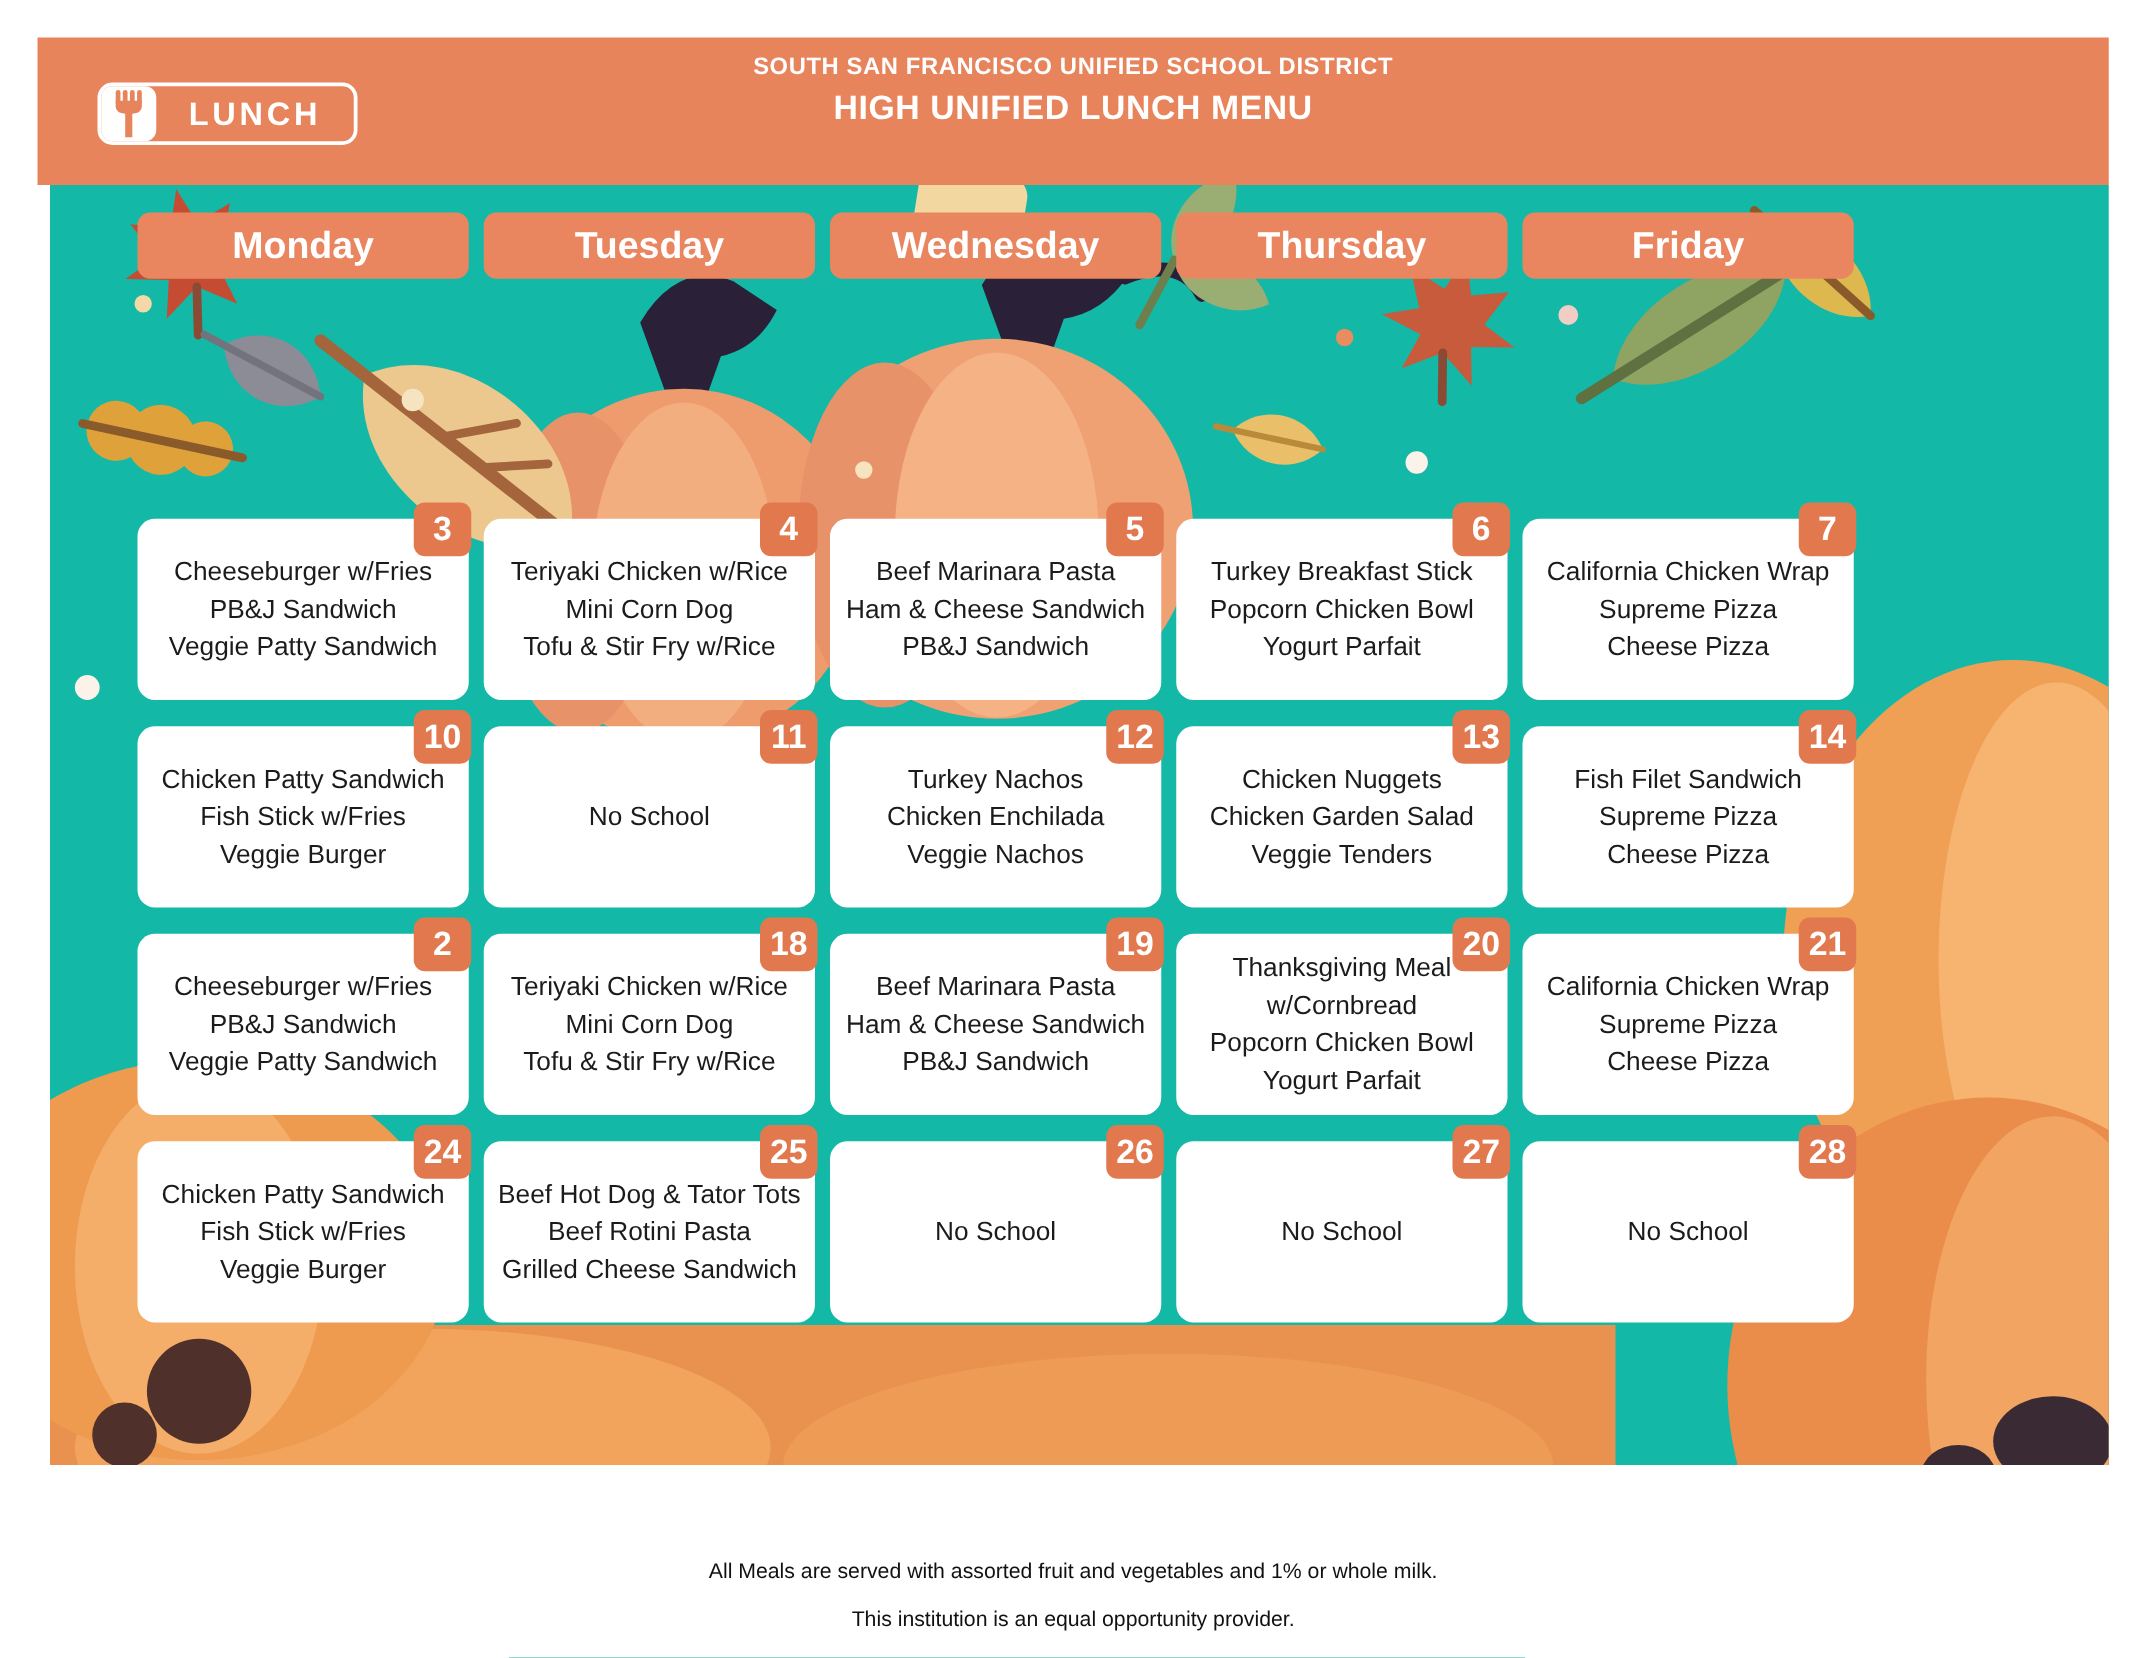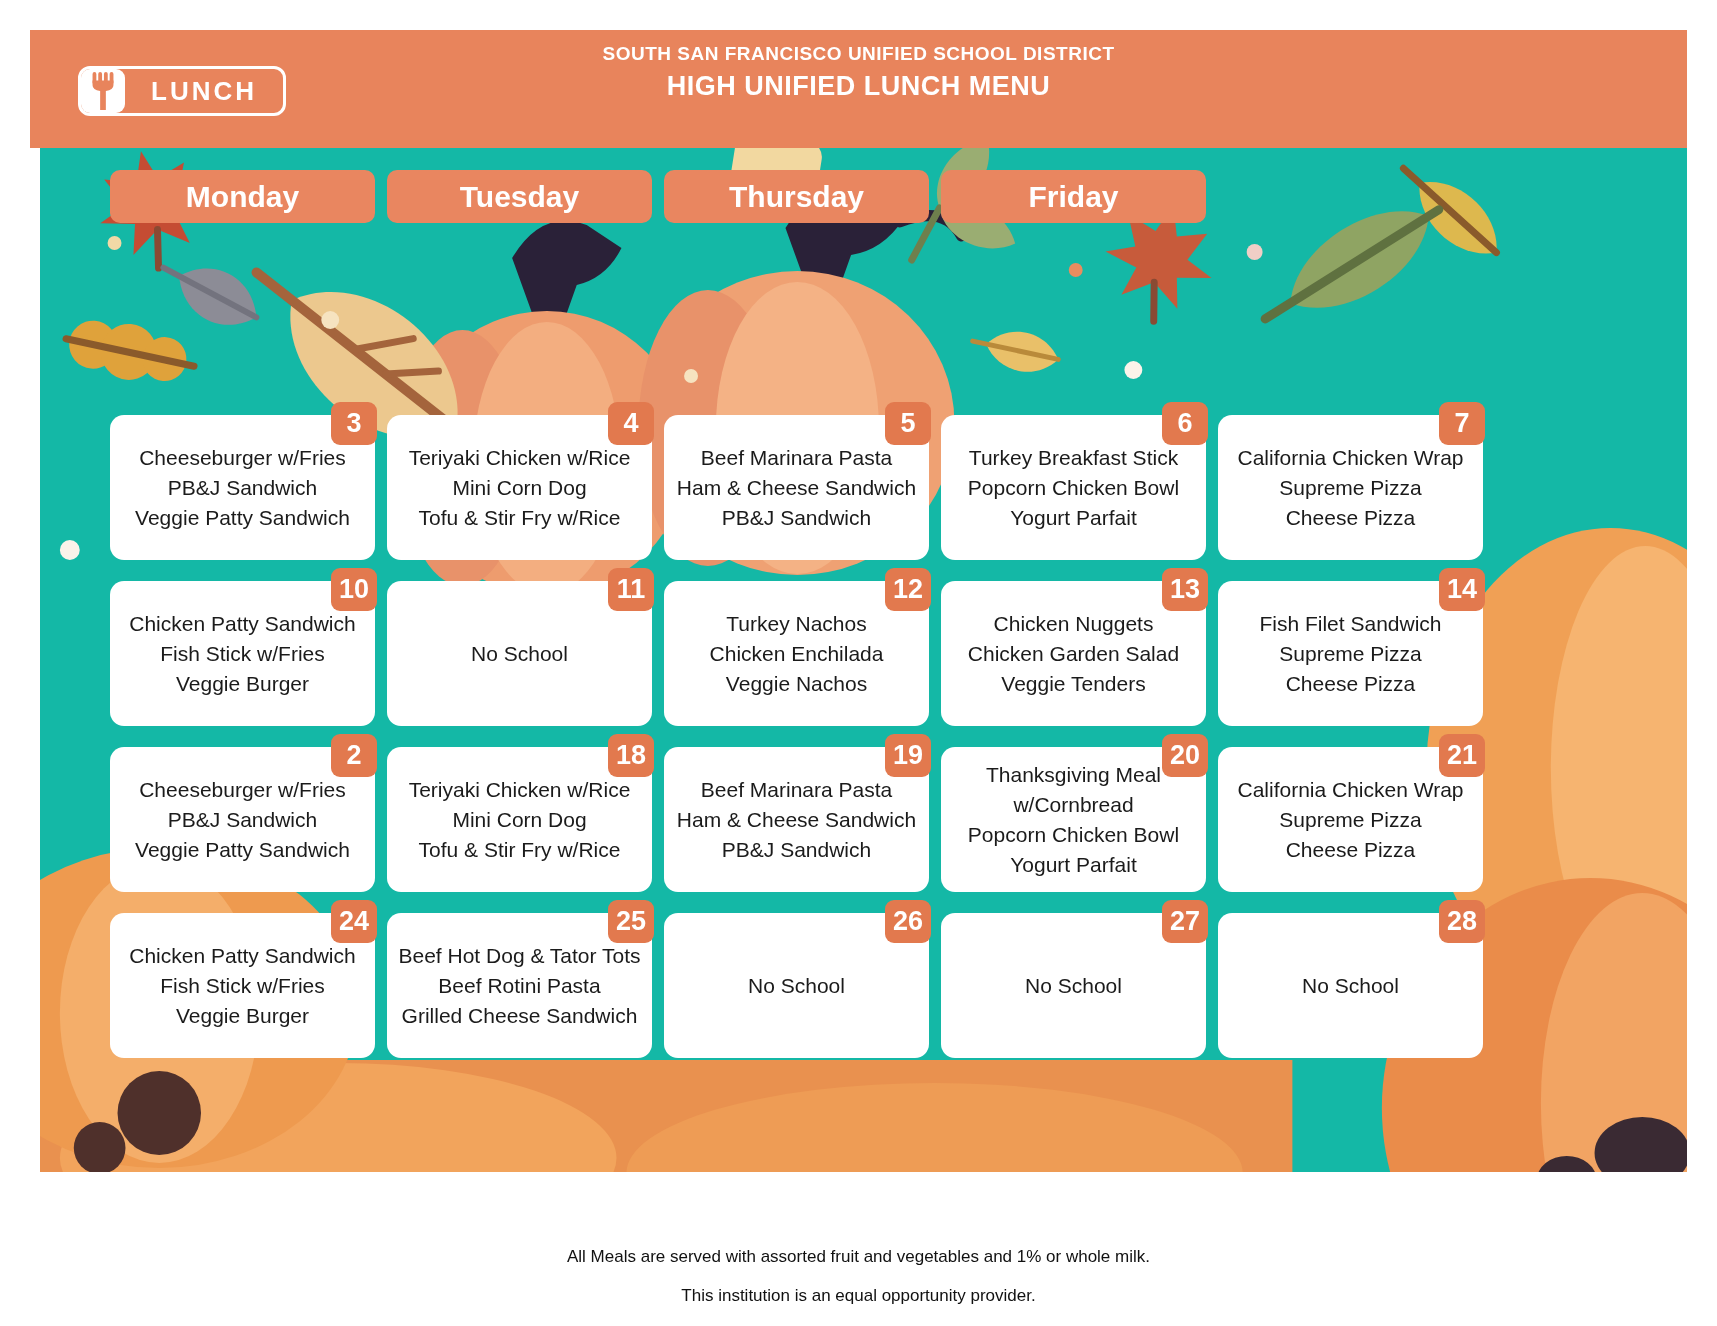--- a/index.html
+++ b/index.html
@@ -173,20 +173,21 @@
         <circle cx="1042" cy="122" r="7" fill="#E98C5F"></circle>
         <circle cx="250" cy="58" r="8" fill="#E9A06B"></circle>
         <circle cx="655" cy="228" r="7" fill="#F6E3C0"></circle>
         <circle cx="30" cy="402" r="10" fill="#FBF3EA"></circle>
       </g>
     </svg>
 
     <div class="weekday-row" id="weekdayRow">
         <div class="weekday-box">Monday</div>
         <div class="weekday-box">Tuesday</div>
+        <div class="weekday-box">Wednesday</div>
         <div class="weekday-box">Thursday</div>
         <div class="weekday-box">Friday</div>
       </div>
     <div class="grid" id="calendarGrid">
         <div class="cell">
           <div class="date-badge">3</div>
           <div class="items">
             <div class="item">Cheeseburger w/Fries</div>
             <div class="item">PB&amp;J Sandwich</div>
             <div class="item">Veggie Patty Sandwich</div>

